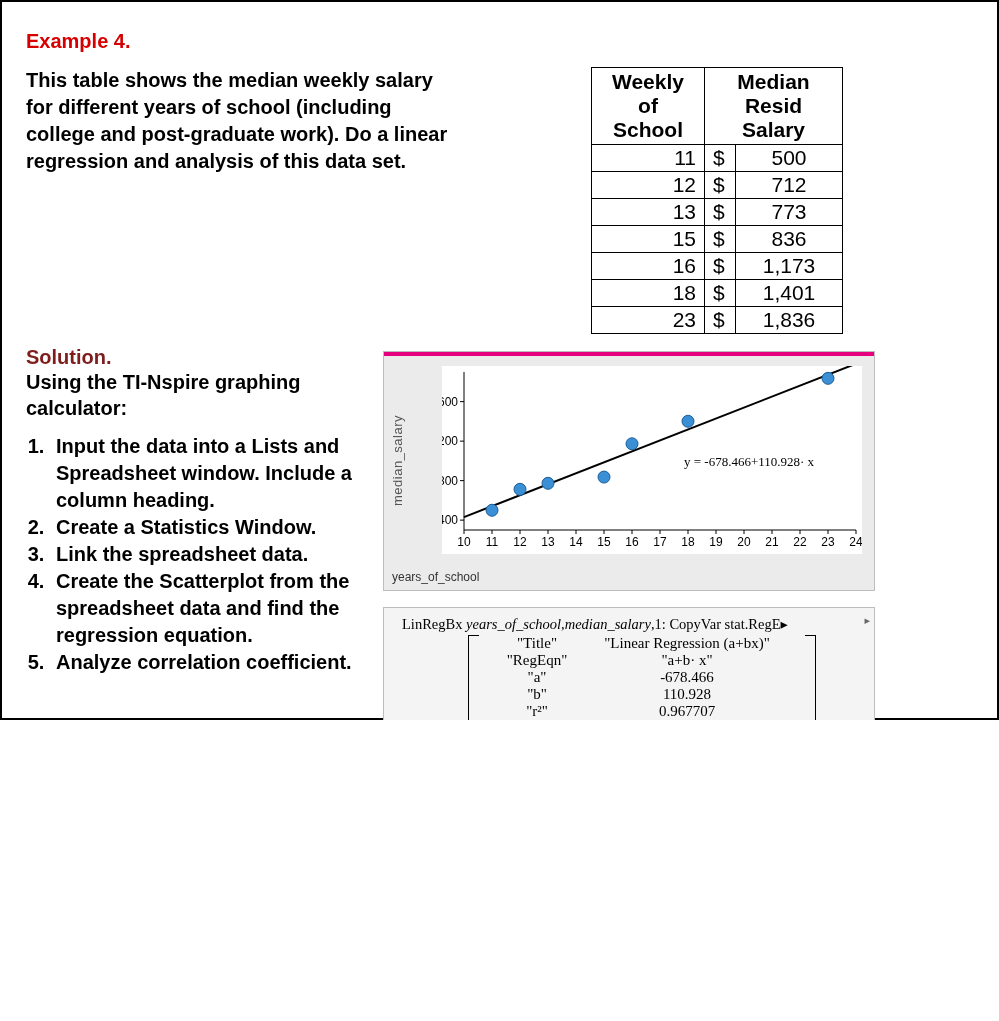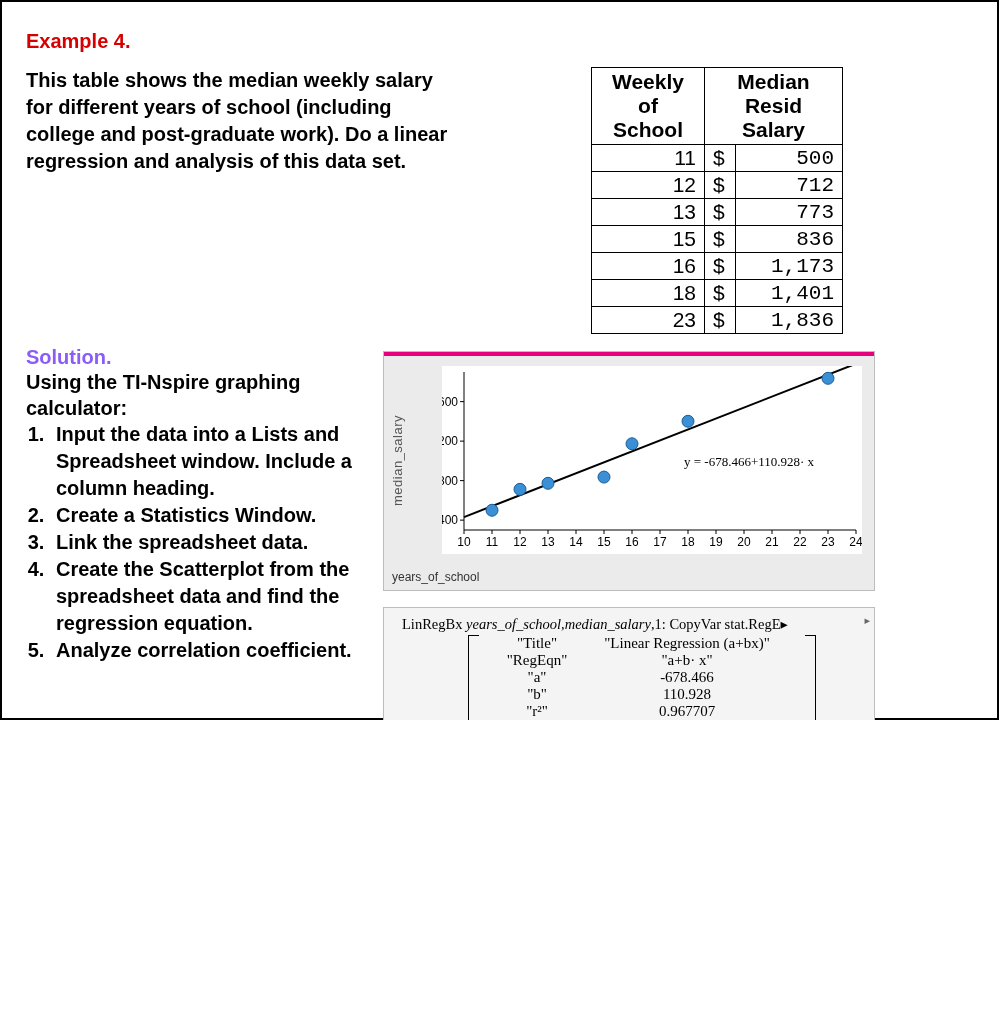--- a/index.html
+++ b/index.html
@@ -50,47 +50,47 @@
     text-align: center;
     line-height: 1.15;
   }
   .data-table td{
     border: 1.5px solid #000;
     padding: 0 8px;
     height: 26px;
   }
   .td-years { text-align: right; width: 96px; }
   .td-sal-dollar { border-right: none; width: 14px; text-align: left;}
-  .td-sal-val { border-left: none; text-align: right; width: 90px; padding-right: 14px; font-family: Liberation Mono, monospace;}
+  .td-sal-val { border-left: none; text-align: center; width: 90px; padding-right: 14px;}
   .solution-area {
     display: flex;
     gap: 28px;
     margin-top: 12px;
   }
   .solution-steps {
     max-width: 330px;
   }
   .solution-title {
-    color: #8b5cf6;
+    color: #7f1d1d;
     font-weight: 900;
     font-size: 20px;
     margin-bottom: 0;
   }
   .solution-intro {
     font-weight: 900;
     font-size: 20px;
     line-height: 1.3;
     margin-bottom: 0;
   }
   ol.steps {
     font-weight: 900;
     font-size: 20px;
     line-height: 1.35;
     padding-left: 24px;
-    margin-top: 0;
+    margin-top: 12px;
   }
   ol.steps li { margin-bottom: 0px; padding-left: 6px;}
   .calc-col {
     flex: 1;
     display: flex;
     flex-direction: column;
     gap: 18px;
     margin-top: 6px;
     max-width: 510px;
   }

